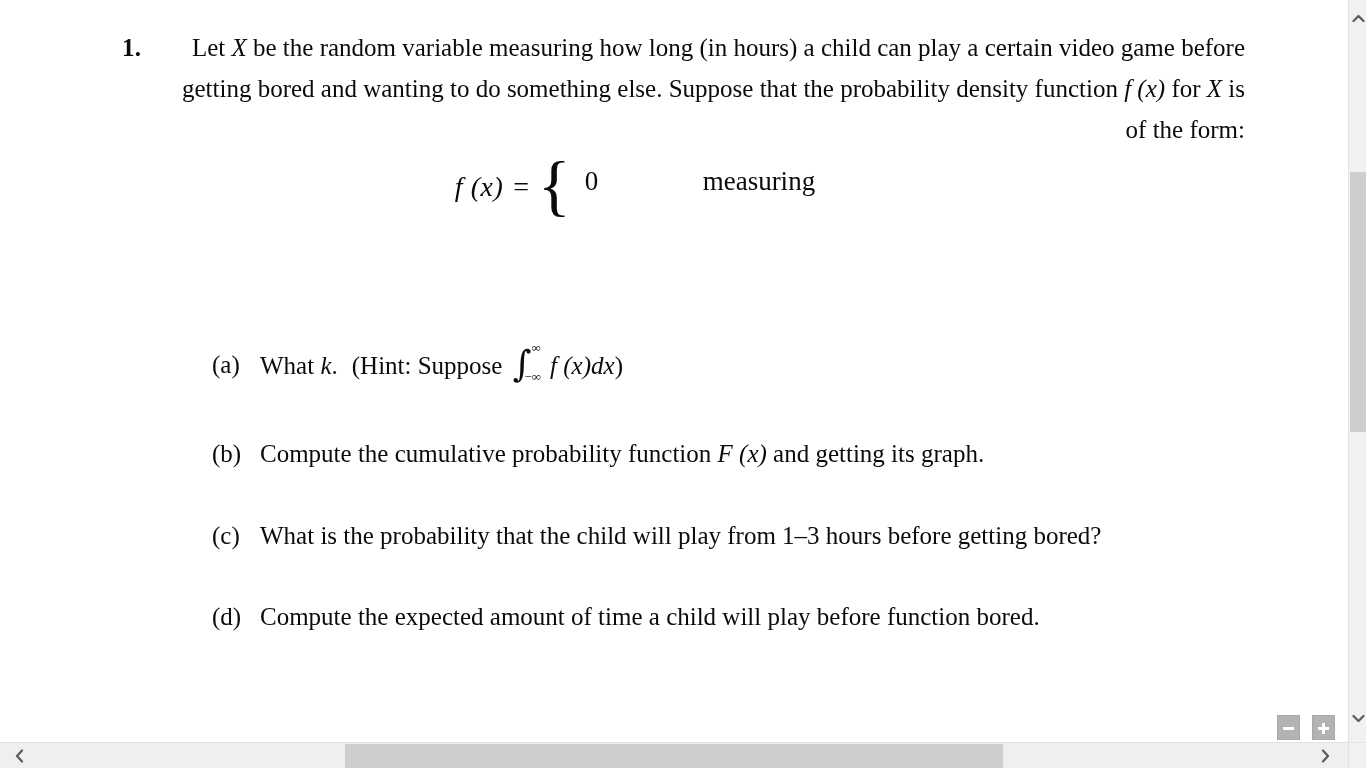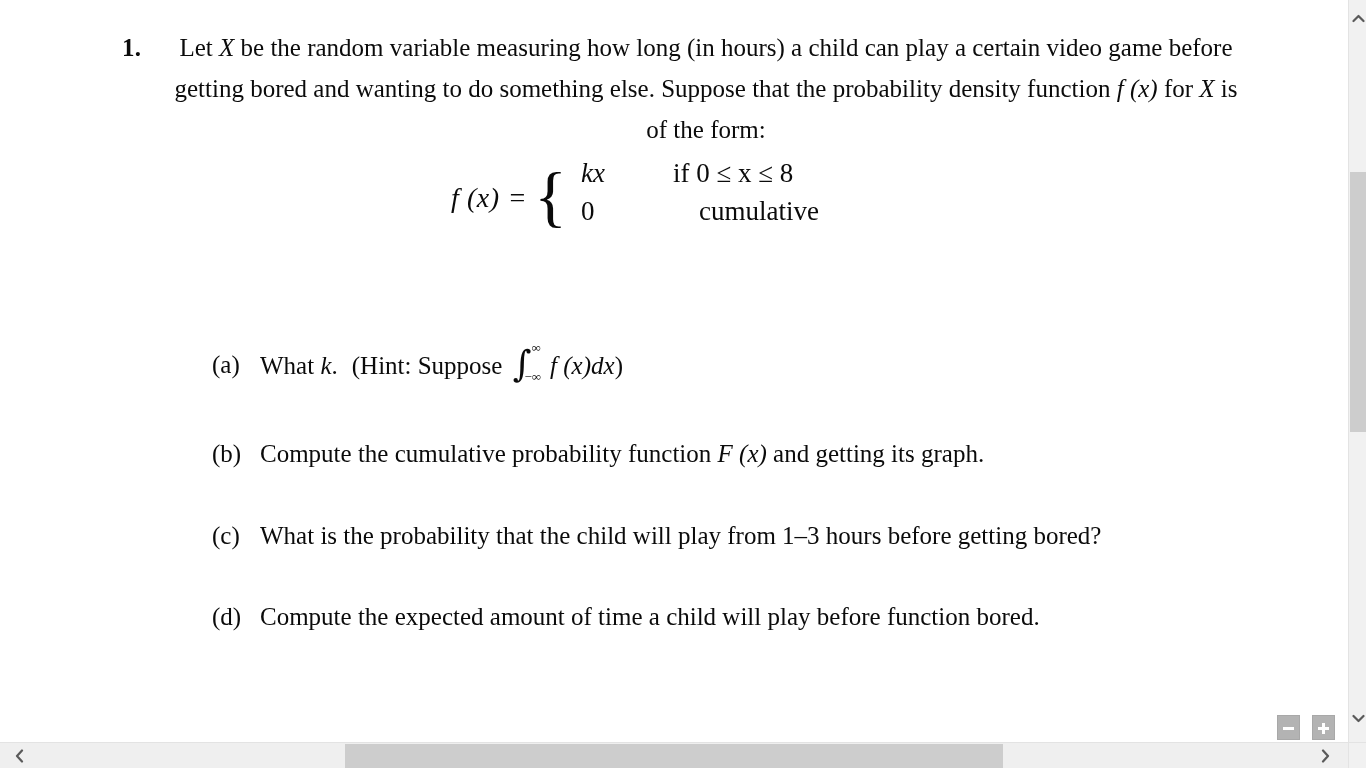--- a/index.html
+++ b/index.html
@@ -56,21 +56,21 @@
     font-size: 25px;
     font-weight: bold;
     line-height: 41px;
     letter-spacing: 0.2px;
   }
 
   .problem-stem {
     flex: 1 1 auto;
     font-size: 25px;
     line-height: 41px;
-    text-align: center;
+    text-align: right;
     max-width: 1078px;
   }
 
   .ital { font-style: italic; }
 
   
   .equation-wrap {
     position: absolute;
     left: 0;
     top: 160px;
@@ -321,26 +321,22 @@
         </div>
       </div>
 
       <div class="equation-wrap">
         <div class="equation">
           <span class="eq-lhs">f (x)</span>
           <span class="eq-eq">=</span>
           <span class="brace">{</span>
           <span class="cases">
             <span class="case-row">
-              <span class="case-val">kx</span>
-              <span class="case-cond">if 0 ≤ x ≤ 8</span>
-            </span>
-            <span class="case-row">
               <span class="case-val plain">0</span>
-              <span class="case-cond indent">cumulative</span>
+              <span class="case-cond indent">measuring</span>
             </span>
           </span>
         </div>
       </div>
 
       <div class="parts">
 
         <div class="part part-a">
           <div class="part-label">(a)</div>
           <div class="part-body"><span>What </span><span class="ital">k</span><span>.</span><span class="hintgap"></span><span>(Hint: Suppose </span><span class="integral">

